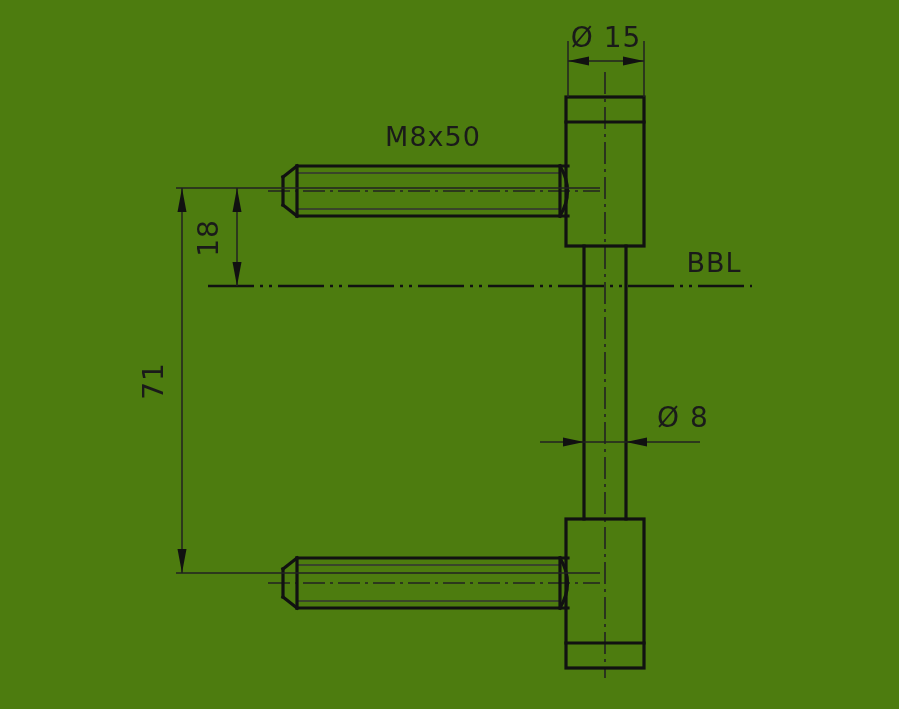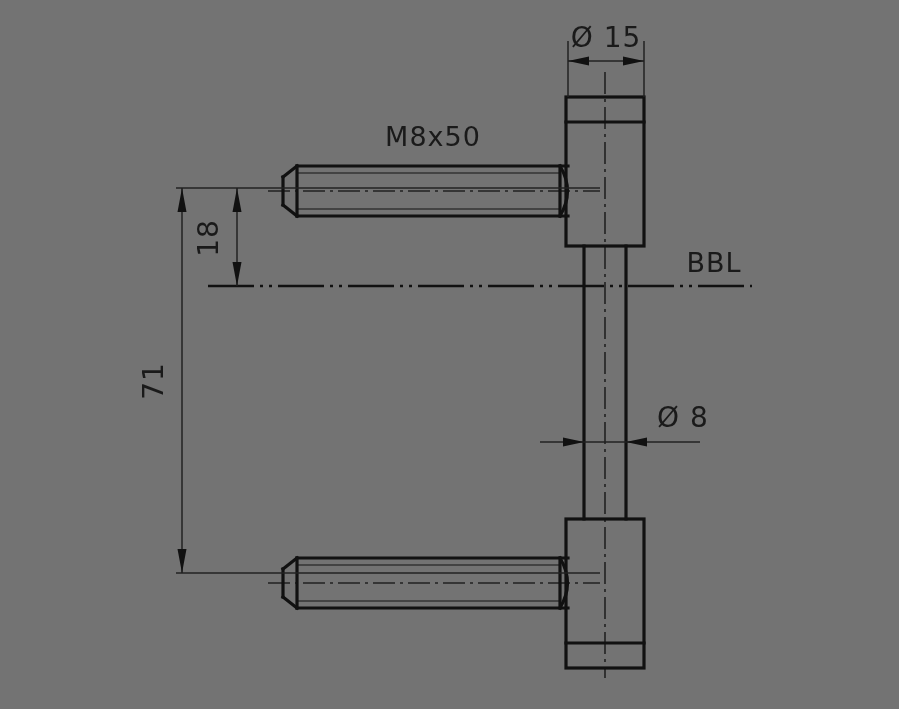--- a/index.html
+++ b/index.html
@@ -7,21 +7,21 @@
     padding: 0;
     background: #ffffff;
   }
   body {
     font-family: "DejaVu Sans", sans-serif;
   }
   #drawing-root {
     position: relative;
     width: 899px;
     height: 709px;
-    background: #737373;
+    background: #4d7c0f;
     overflow: hidden;
   }
   svg#tech-drawing {
     display: block;
     width: 899px;
     height: 709px;
   }
   .thick {
     stroke: #111111;
     stroke-width: 3.2;

